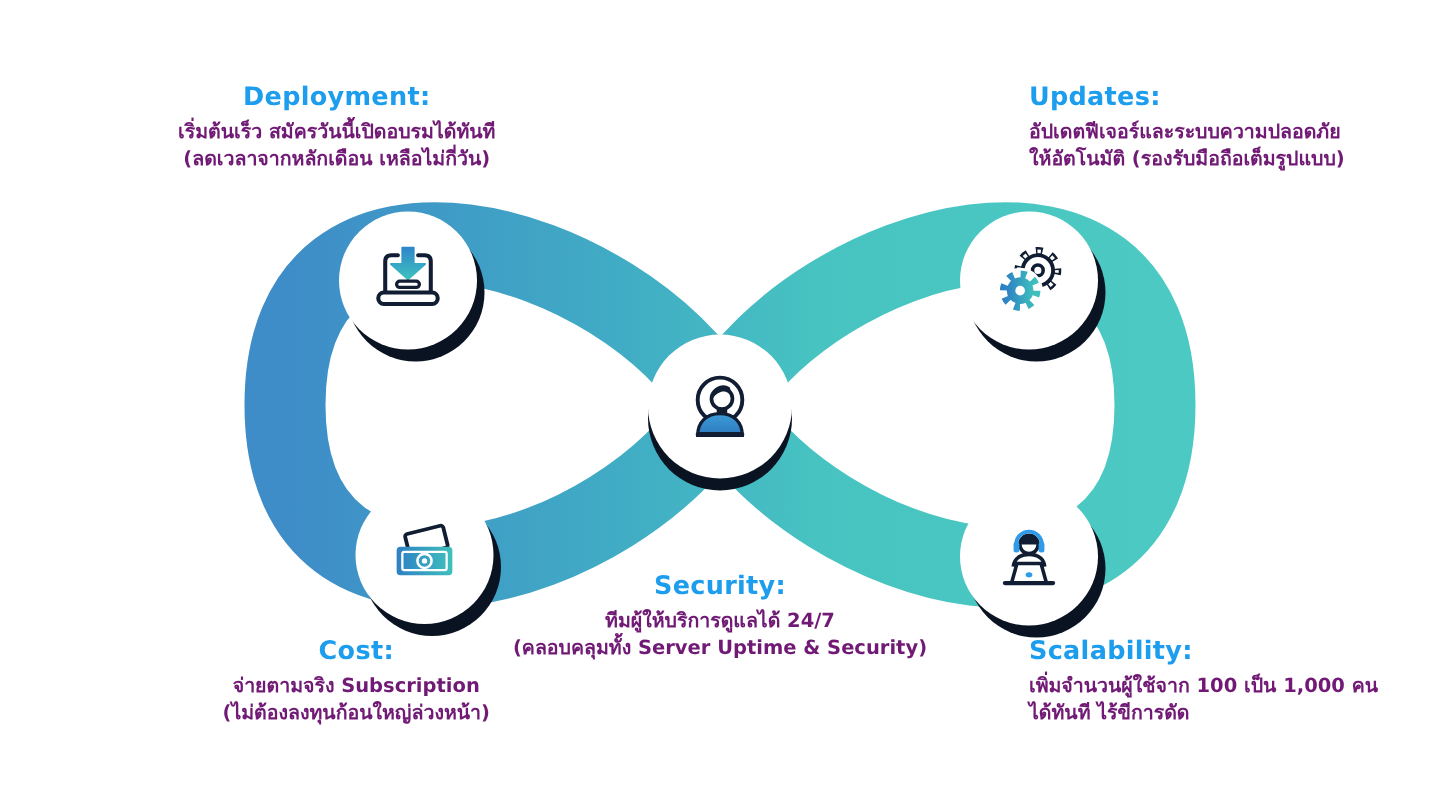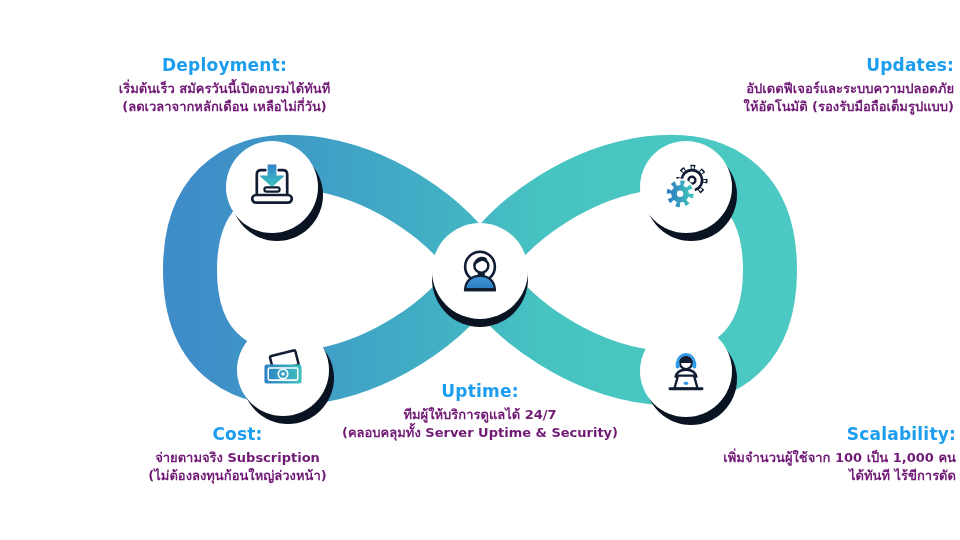--- a/index.html
+++ b/index.html
@@ -9,21 +9,21 @@
   }
   #loop-svg{position:absolute;left:0;top:0;z-index:1;}
   .node{
     position:absolute;z-index:2;background:#ffffff;border-radius:50%;
     display:flex;align-items:center;justify-content:center;
     box-shadow:5px 8px 0 #0a1322;
   }
   .node svg{display:block;}
   .label{position:absolute;z-index:3;}
   .t-center{text-align:center;}
-  .t-left{text-align:right;}
+  .t-left{text-align:left;}
   .label-title{
     font-size:17px;font-weight:800;color:#1D9DED;letter-spacing:.2px;margin:0 0 5px 0;
   }
   .label-line{
     font-size:13px;font-weight:700;color:#701a75;line-height:1.38;margin:0;
   }
   
   #node-deployment{left:226px;top:141px;width:92px;height:92px;}
   #node-updates{left:640px;top:141px;width:92px;height:92px;}
   #node-cost{left:237px;top:324px;width:92px;height:92px;}
@@ -139,21 +139,21 @@
     <div class="label-line">ให้อัตโนมัติ (รองรับมือถือเต็มรูปแบบ)</div>
   </div>
 
   <div class="label t-center" id="label-cost">
     <div class="label-title">Cost:</div>
     <div class="label-line">จ่ายตามจริง Subscription</div>
     <div class="label-line">(ไม่ต้องลงทุนก้อนใหญ่ล่วงหน้า)</div>
   </div>
 
   <div class="label t-center" id="label-support">
-    <div class="label-title">Uptime:</div>
+    <div class="label-title">Security:</div>
     <div class="label-line">ทีมผู้ให้บริการดูแลได้ 24/7</div>
     <div class="label-line">(คลอบคลุมทั้ง Server Uptime &amp; Security)</div>
   </div>
 
   <div class="label t-left" id="label-scalability">
     <div class="label-title">Scalability:</div>
     <div class="label-line">เพิ่มจำนวนผู้ใช้จาก 100 เป็น 1,000 คน</div>
     <div class="label-line">ได้ทันที ไร้ขีการดัด</div>
   </div>
 

